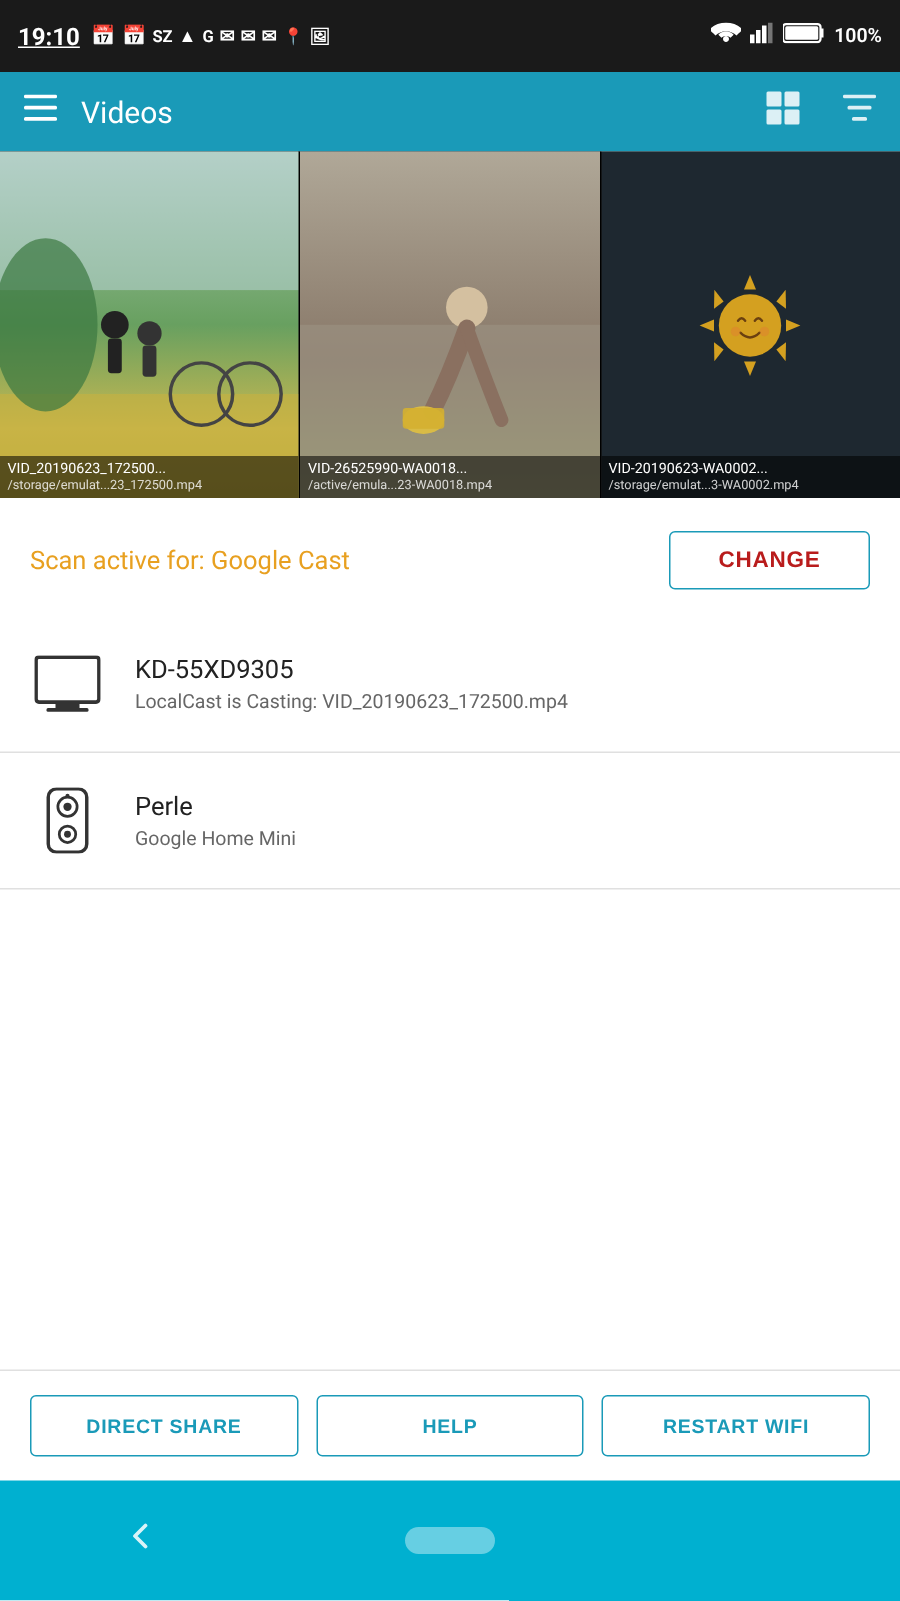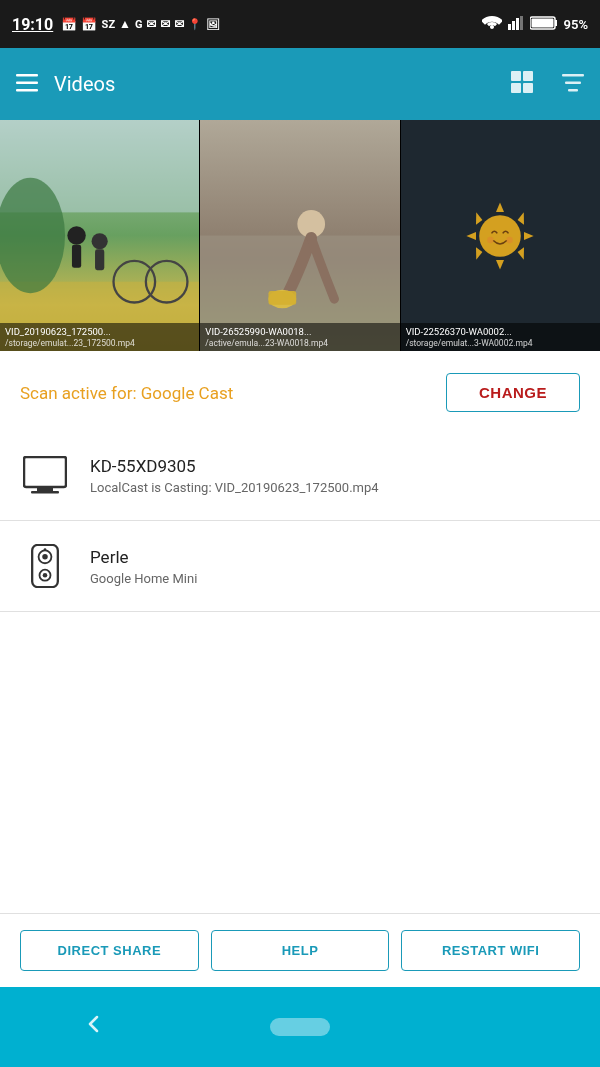--- a/index.html
+++ b/index.html
@@ -25,21 +25,21 @@
       font-weight: 600;
     }
     .status-bar .icons { display: flex; align-items: center; gap: 6px; font-size: 13px; }
     .status-icons-left { display: flex; align-items: center; gap: 4px; }
 
     
     .app-bar {
       background: #1a9ab8;
       display: flex;
       align-items: center;
-      height: 72px;
+      height: 53px;
       padding: 0 16px;
       gap: 16px;
     }
     .app-bar .title {
       color: #fff;
       font-size: 20px;
       font-weight: 400;
       flex: 1;
     }
     .hamburger-icon { color: #fff; font-size: 22px; cursor: pointer; }
@@ -234,21 +234,21 @@
         <rect x="12" y="0" width="3" height="14" fill="rgba(255,255,255,0.4)"></rect>
       </svg>
     </span>
     <span>
       <svg width="28" height="14" viewBox="0 0 28 14" fill="white">
         <rect x="0" y="1" width="25" height="12" rx="2" stroke="white" stroke-width="1.5" fill="none"></rect>
         <rect x="25" y="4" width="2" height="6" fill="white"></rect>
         <rect x="1.5" y="2.5" width="22" height="9" rx="1" fill="white"></rect>
       </svg>
     </span>
-    <span style="font-size:13px;">95%</span>
+    <span style="font-size:13px;">100%</span>
   </div>
 </div>
 
 <div class="app-bar">
   <span class="hamburger-icon">
     <svg width="22" height="18" viewBox="0 0 22 18" fill="white">
       <rect y="0" width="22" height="2.5" rx="1"></rect>
       <rect y="7.5" width="22" height="2.5" rx="1"></rect>
       <rect y="15" width="22" height="2.5" rx="1"></rect>
     </svg>
@@ -360,21 +360,21 @@
           <path d="M4,-4 Q7,-8 10,-4" stroke="#6a4010" stroke-width="2" fill="none" stroke-linecap="round"></path>
 
           <path d="M-8,6 Q0,14 8,6" stroke="#6a4010" stroke-width="2" fill="none" stroke-linecap="round"></path>
 
           <circle cx="-12" cy="5" r="4" fill="#e08030" opacity="0.5"></circle>
           <circle cx="12" cy="5" r="4" fill="#e08030" opacity="0.5"></circle>
         </g>
       </svg>
     </div>
     <div class="thumb-label">
-      <div>VID-22526370-WA0002...</div>
+      <div>VID-20190623-WA0002...</div>
       <div style="opacity:0.8;font-size:8.5px;">/storage/emulat...3-WA0002.mp4</div>
     </div>
   </div>
 </div>
 
 <div class="dialog">
 
   <div class="scan-header">
     <span class="scan-text">Scan active for: Google Cast</span>
     <button class="change-btn">CHANGE</button>

